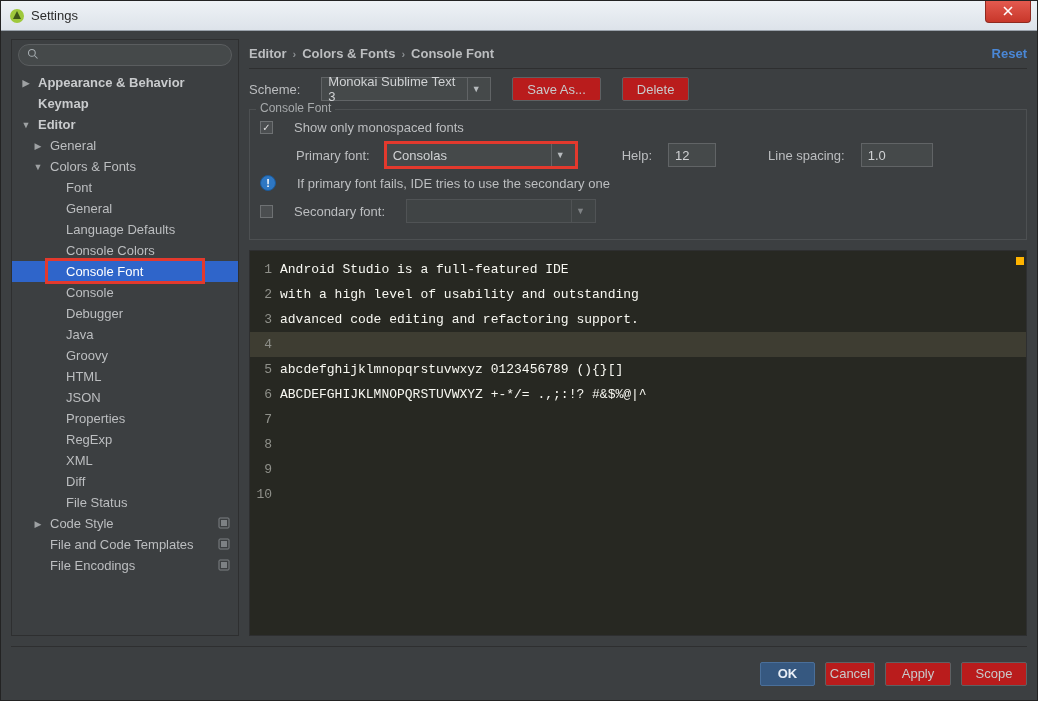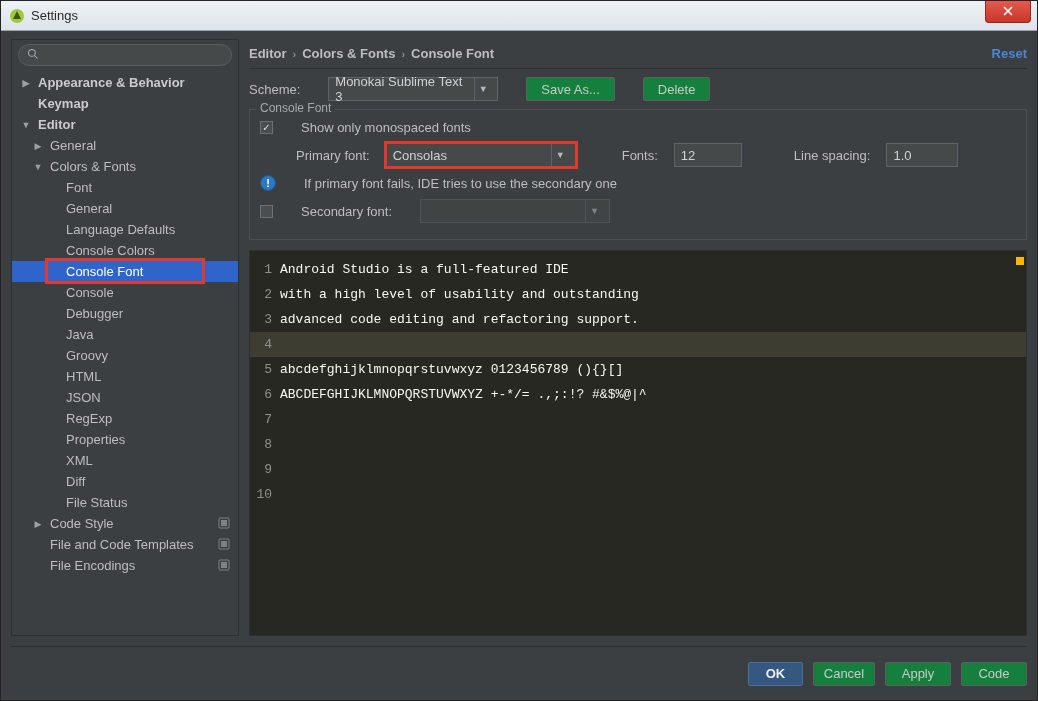--- a/index.html
+++ b/index.html
@@ -103,35 +103,35 @@
   .crumbs {
     display: flex; align-items: center;
     height: 30px;
     border-bottom: 1px solid #2e2f30;
     color: #bcbec0; font-weight: 600;
     gap: 6px;
   }
   .crumbs .sep { color: #8b8f92; font-size: 11px; }
   .crumbs .reset { margin-left: auto; color: #4a87d6; font-weight: 600; cursor: default; }
   .form-area { padding: 8px 0 0 0; color: #bcbec0; position: relative; }
-  .row { display: flex; align-items: center; gap: 28px; margin-bottom: 8px; }
+  .row { display: flex; align-items: center; gap: 21px; margin-bottom: 8px; }
   .lbl { color: #bcbec0; }
   .combo, .txt {
     height: 24px; background: #45494a; border: 1px solid #616466;
     color: #d0d2d4; padding: 0 6px; display: flex; align-items: center;
   }
   .combo { position: relative; gap: 6px; }
   .combo .caret {
     width: 18px; height: 22px; border-left: 1px solid #616466;
     display: flex; align-items: center; justify-content: center;
     margin-left: auto; color: #b7bbbe; font-size: 9px;
   }
   .btn {
     height: 24px; padding: 0 14px;
-    background: #15803d; border: 1px solid #5e6163;
+    background: #b91c1c; border: 1px solid #5e6163;
     color: #c8cacb; display: inline-flex; align-items: center; justify-content:center;
     cursor: default; font-size: 13px;
     border-radius: 2px;
   }
   .fieldset {
     border: 1px solid #4d5052;
     padding: 10px 10px 8px 10px; margin-top: 4px;
     position: relative;
   }
   .fieldset .legend {
@@ -301,27 +301,27 @@
             <div class="tree-row">
               <span class="indent2"></span>
               <span class="arrow"></span>
               <span style="width: 6px;"></span>
               <span class="label">JSON</span>
             </div>
             <div class="tree-row">
               <span class="indent2"></span>
               <span class="arrow"></span>
               <span style="width: 6px;"></span>
+              <span class="label">Properties</span>
+            </div>
+            <div class="tree-row">
+              <span class="indent2"></span>
+              <span class="arrow"></span>
+              <span style="width: 6px;"></span>
               <span class="label">RegExp</span>
-            </div>
-            <div class="tree-row">
-              <span class="indent2"></span>
-              <span class="arrow"></span>
-              <span style="width: 6px;"></span>
-              <span class="label">Properties</span>
             </div>
             <div class="tree-row">
               <span class="indent2"></span>
               <span class="arrow"></span>
               <span style="width: 6px;"></span>
               <span class="label">XML</span>
             </div>
             <div class="tree-row">
               <span class="indent2"></span>
               <span class="arrow"></span>
@@ -397,22 +397,22 @@
             </div>
 
             <div class="row" style="gap:16px">
               <span style="width:20px"></span>
               <span class="lbl">Primary font:</span>
               <div class="combo hl-red" style="width:190px">
                 <span>Consolas</span>
                 <span class="caret">▼</span>
               </div>
               <span style="width:14px"></span>
-              <span class="lbl">Fonts:</span>
-              <div class="txt" style="width:68px">
+              <span class="lbl">Help:</span>
+              <div class="txt" style="width:48px">
                   <span>12</span>
                 </div>
               <span style="width:20px"></span>
               <span class="lbl">Line spacing:</span>
               <div class="txt" style="width:72px">
                   <span>1.0</span>
                 </div>
             </div>
 
             <div class="row">
@@ -474,18 +474,18 @@
                 <span class="gutter">10</span>
                 <span class="codetxt"></span>
               </div>
             </div>
         </div>
       </div>
     </div>
 
     <div class="bottom-bar">
       <div class="btn primary" style="width:55px">OK</div>
-      <div class="btn" style="width:62px">Cancel</div>
+      <div class="btn" style="width:50px">Cancel</div>
       <div class="btn" style="width:66px">Apply</div>
-      <div class="btn" style="width:66px">Code</div>
+      <div class="btn" style="width:66px">Scope</div>
     </div>
   </div>
 </div>
 
 </body></html>

